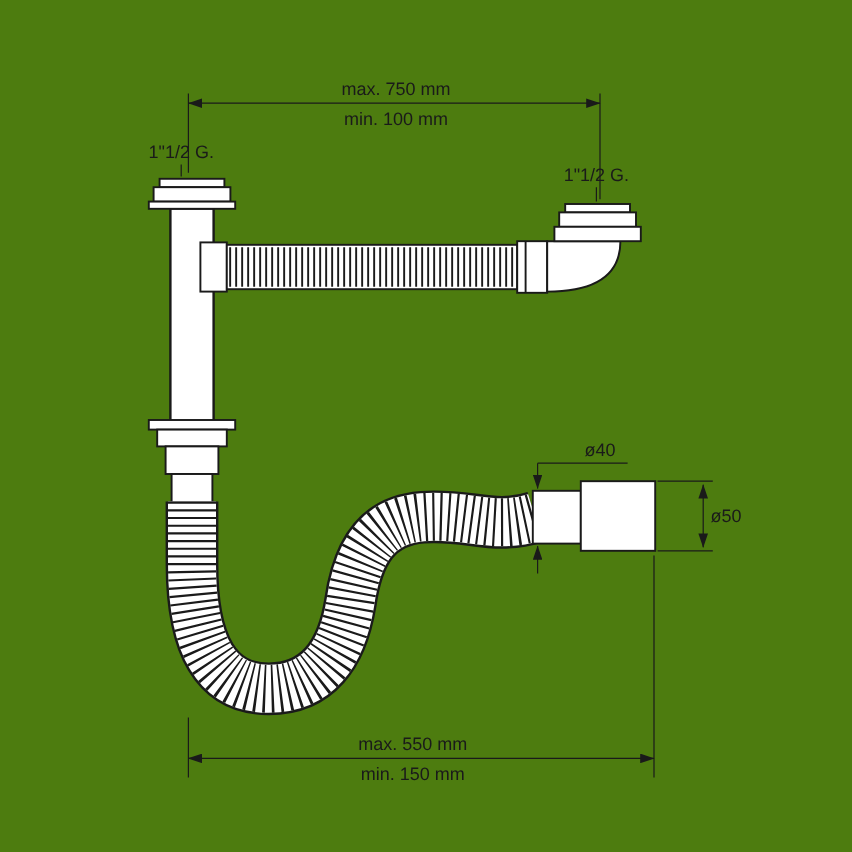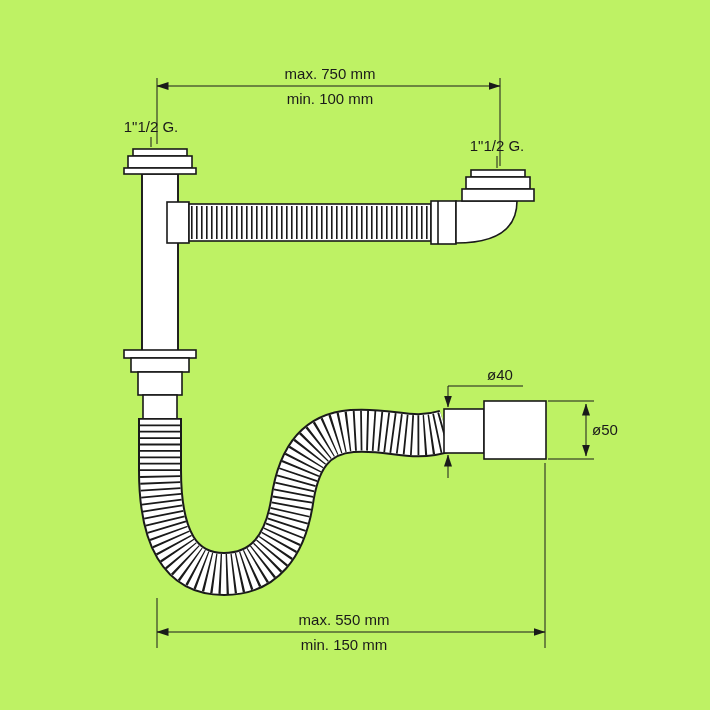--- a/index.html
+++ b/index.html
@@ -1,20 +1,20 @@
 <!DOCTYPE html>
 <html><head>
 <meta charset="utf-8">
 <style>
   html, body { margin: 0; padding: 0; background: #ffffff; }
   .stage {
     width: 710px;
     height: 710px;
     position: relative;
-    background: #bef264;
+    background: #4d7c0f;
     overflow: hidden;
   }
   svg { display: block; }
   svg text {
     font-family: "Liberation Sans", sans-serif;
     font-size: 15px;
     fill: #1a1a1a;
   }
   .part  { fill: #ffffff; stroke: #1a1a1a; stroke-width: 1.6; }
   .edge  { stroke: #1a1a1a; stroke-width: 1.6; fill: none; }

